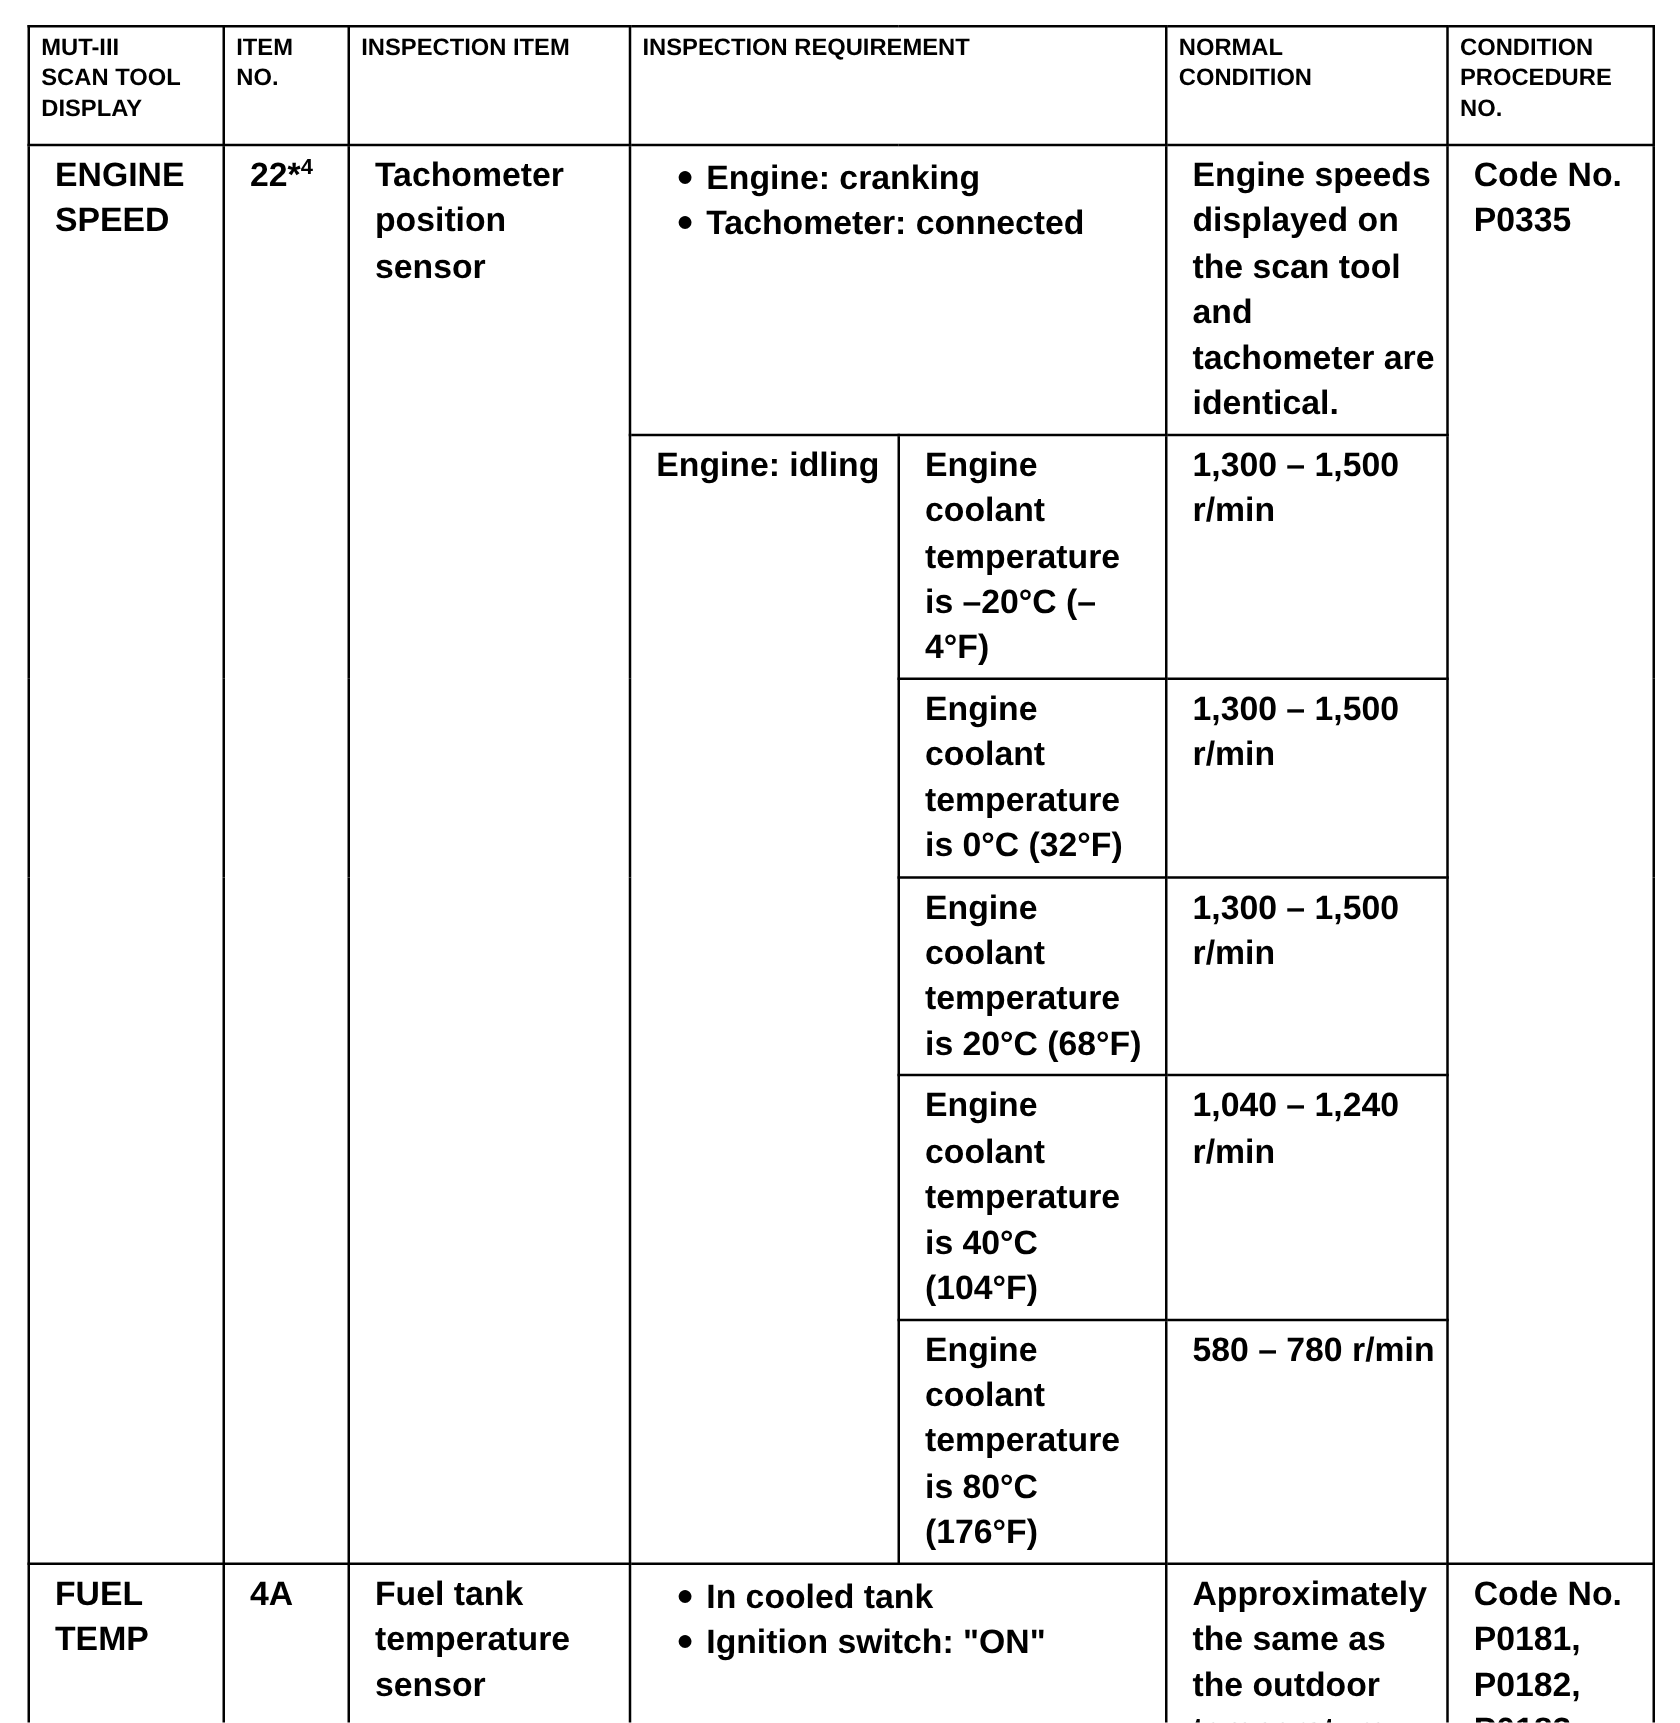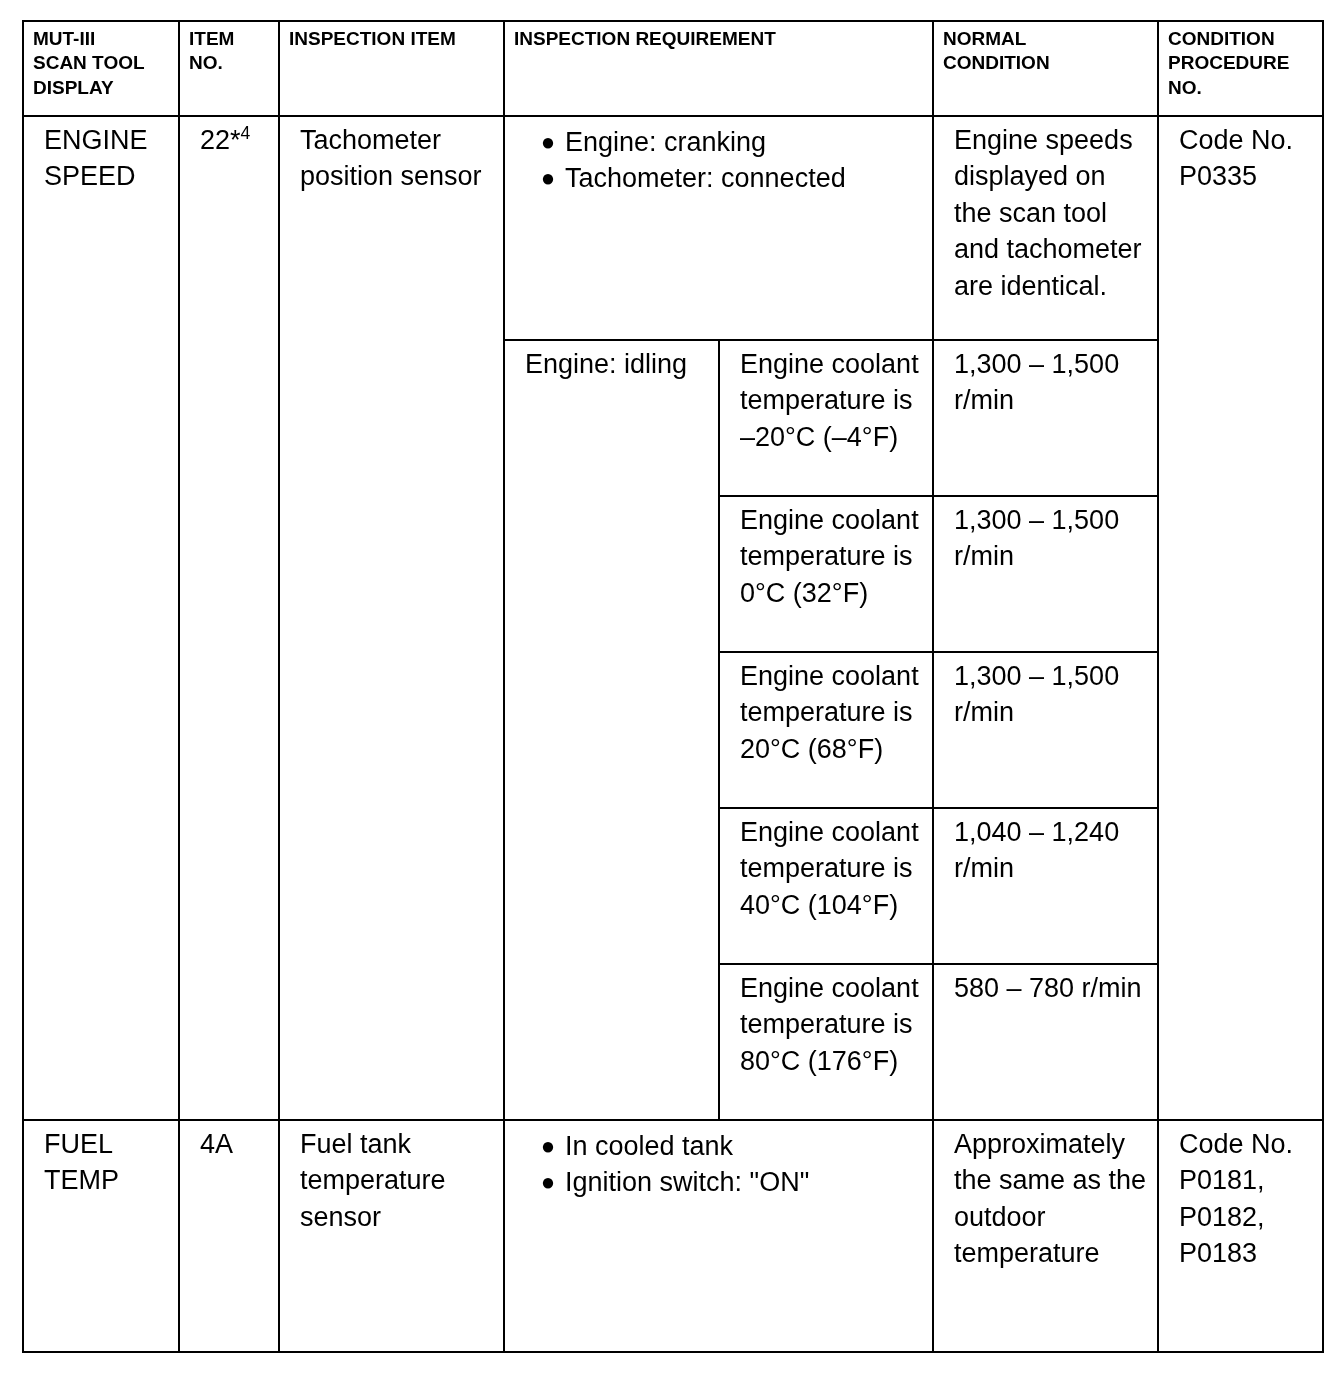--- a/index.html
+++ b/index.html
@@ -30,21 +30,21 @@
     overflow: hidden;
   }
   table.spec th {
     font-size: 19px;
     font-weight: bold;
     line-height: 1.28;
     white-space: pre-line; 
   }
   table.spec td {
     font-size: 27px;
-    font-weight: normal;
+    font-weight: bold;
     line-height: 1.35;
     padding-left: 20px;
   }
   sup.itemsup {
     font-size: 65%;
     line-height: 0;
     vertical-align: super;
   }
   .bullets {
     padding-left: 6px;

